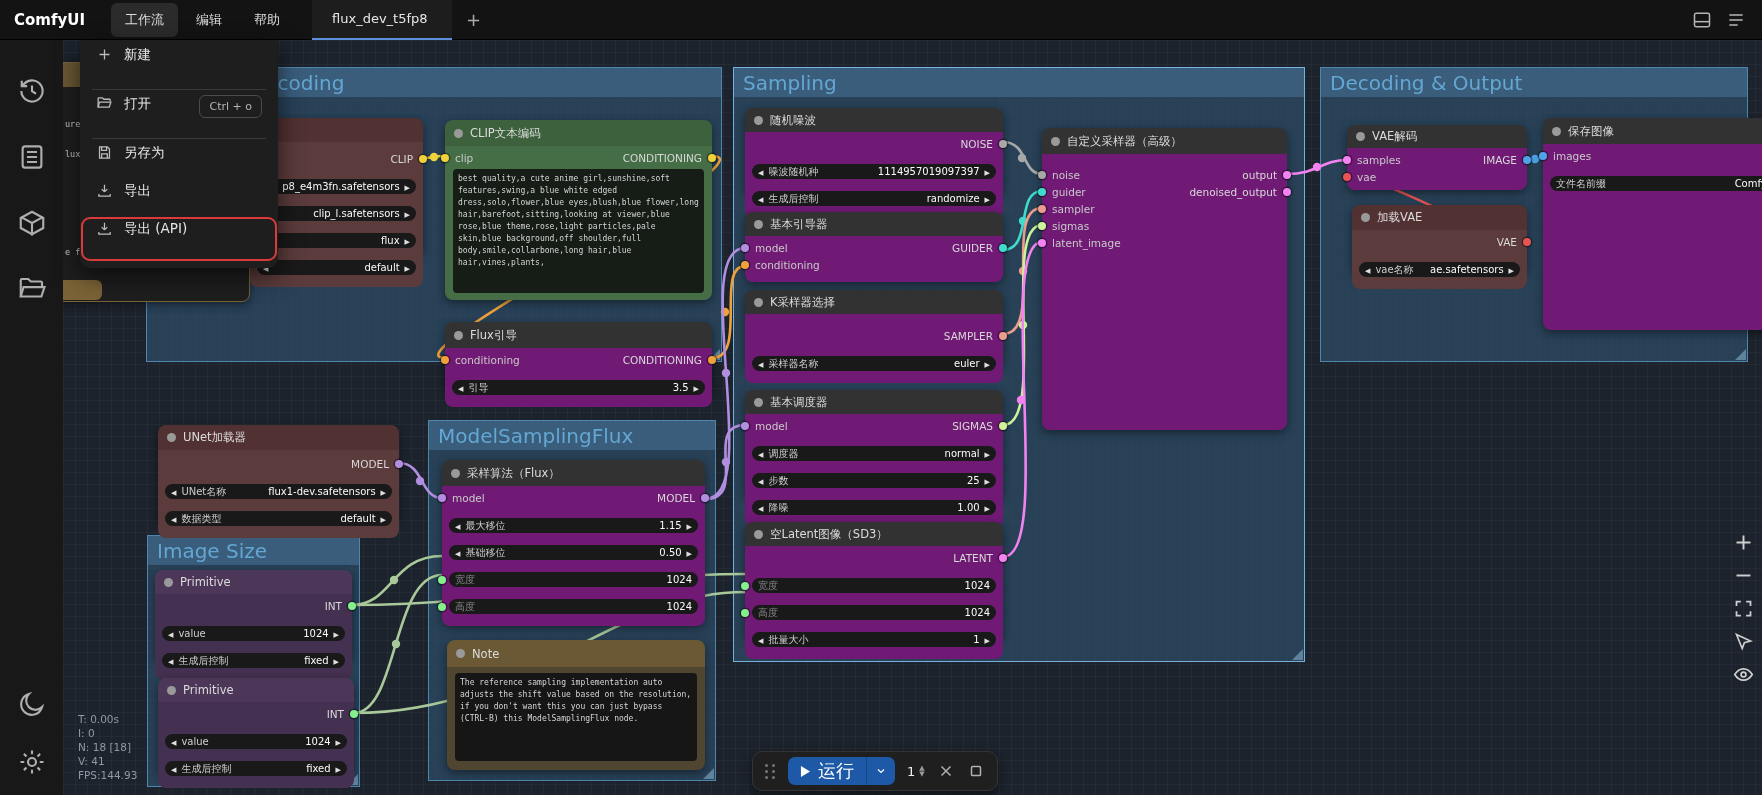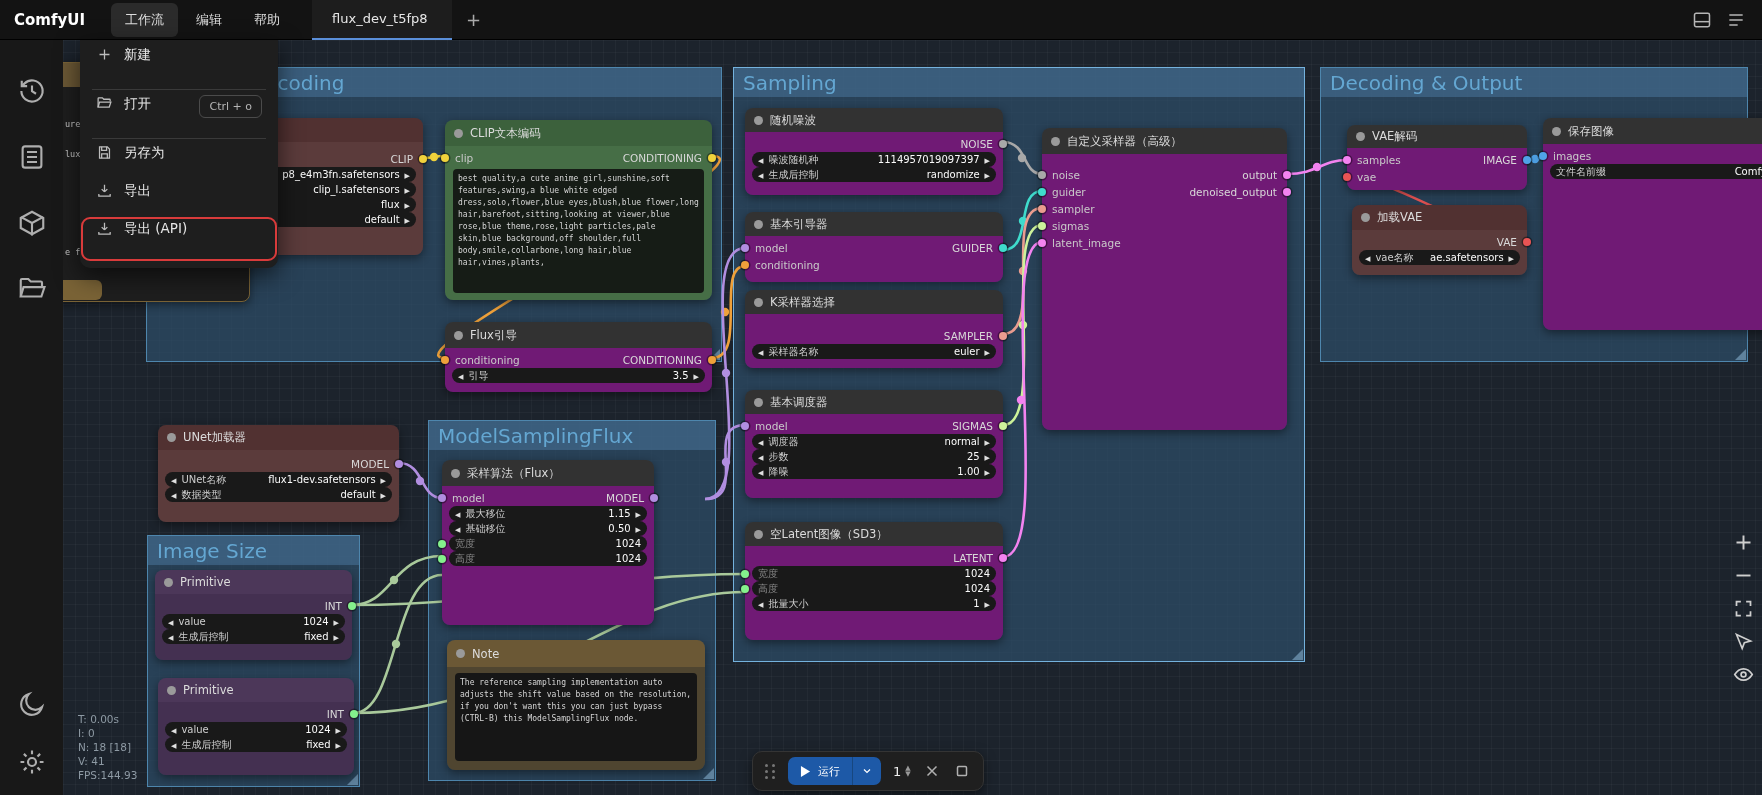--- a/index.html
+++ b/index.html
@@ -61,21 +61,21 @@
   .iorow{position:relative;display:flex;align-items:center;height:17px;padding:0 10px;
     font-size:10.5px;color:#c9c9c9}
   .olab{margin-left:auto;color:#d8d8d8}
   .dot{width:8px;height:8px;border-radius:50%;position:absolute;top:50%;
     transform:translateY(-50%);box-shadow:0 0 0 1.5px rgba(0,0,0,.4)}
   .dot.in{left:-4px}.dot.out{right:-4px}
   .c-yel{background:#f0d23c}.c-con{background:#efa13a}.c-mod{background:#b18ee0}
   .c-gray{background:#a8a8a8}.c-cyan{background:#3fdccc}.c-sal{background:#ea9c8f}
   .c-sig{background:#cdf29a}.c-lat{background:#f383f0}.c-img{background:#4fa3e8}
   .c-vae{background:#e85454}.c-int{background:#84f08c}
-  .widget{height:15px;margin:0 7px;background:#191919;border-radius:8px;display:flex;
+  .widget{height:15px;margin:12px 7px;background:#191919;border-radius:8px;display:flex;
     align-items:center;font-size:10px;padding:0 6px;gap:5px;position:relative}
   .wlabel{color:#cecece;white-space:nowrap}
   .wval{margin-left:auto;color:#fbfbfb;white-space:nowrap}
   .warr-l::before{content:"◀";font-size:7px;color:#e0e0e0}
   .warr-r::before{content:"▶";font-size:7px;color:#e0e0e0}
   .widget.dis .wlabel{color:#878787}
   .ntext{margin:3px 8px;background:#161c16;border-radius:4px;padding:4px 5px;
     font-family:"DejaVu Sans Mono",monospace;font-size:8px;line-height:1.5;color:#d6d6d6;
     white-space:pre-wrap;overflow:hidden}
   .ntext.plain{background:#161616}
@@ -85,21 +85,21 @@
   
   #stats{position:absolute;left:78px;top:712px;z-index:2;font-size:10.5px;line-height:14px;
     color:#8e9aa4}
   
   #runbar{position:absolute;left:752px;top:751px;height:40px;z-index:40;background:#1f1f1f;
     border:1px solid #343434;border-radius:10px;display:flex;align-items:center;gap:12px;
     padding:0 12px;box-shadow:0 4px 12px rgba(0,0,0,.5)}
   #draghandle{display:grid;grid-template-columns:4px 4px;grid-gap:3px}
   #draghandle i{width:3px;height:3px;border-radius:50%;background:#777}
   #runbtn{height:28px;background:#1d59a7;border-radius:7px;display:flex;align-items:center;color:#fff}
-  #runmain{display:flex;align-items:center;gap:7px;padding:0 12px;font-size:11px}
+  #runmain{display:flex;align-items:center;gap:7px;padding:0 12px;font-size:18px}
   #runsep{width:1px;height:28px;background:#17477f}
   #runchev{padding:0 8px;display:flex;align-items:center}
   #spin{display:flex;align-items:center;gap:4px;color:#eee;font-size:13px}
   .caret{display:flex;flex-direction:column;line-height:6px;font-size:7px;color:#999}
   .tbicon{width:18px;height:18px;color:#b0b0b0}
   
   #rtools{position:absolute;left:1728px;top:532px;width:30px;z-index:40;display:flex;
     flex-direction:column;gap:12px;align-items:center}
   #rtools .ricon{width:21px;height:21px;color:#cfcfcf}
   
@@ -309,21 +309,21 @@
       </div>
     <div class="widget">
         <span class="warr-l"></span>
         <span class="wlabel">生成后控制</span>
         <span class="wval">fixed</span>
         <span class="warr-r"></span>
       </div>
   </div>
 </div>
 
-<div class="node" style="left:442px;top:460px;width:212px;height:165px">
+<div class="node" style="left:442px;top:460px;width:263px;height:165px">
   <div class="nhead nh-def" style="height:26px">
       <span class="tdot"></span>
       <span class="ntitle">采样算法（Flux）</span>
     </div>
   <div class="nbody nb-def">
     <div class="iorow">
       <span class="dot in c-mod"></span>
       <span>model</span>
       <span class="olab">MODEL</span>
       <span class="dot out c-mod"></span>

